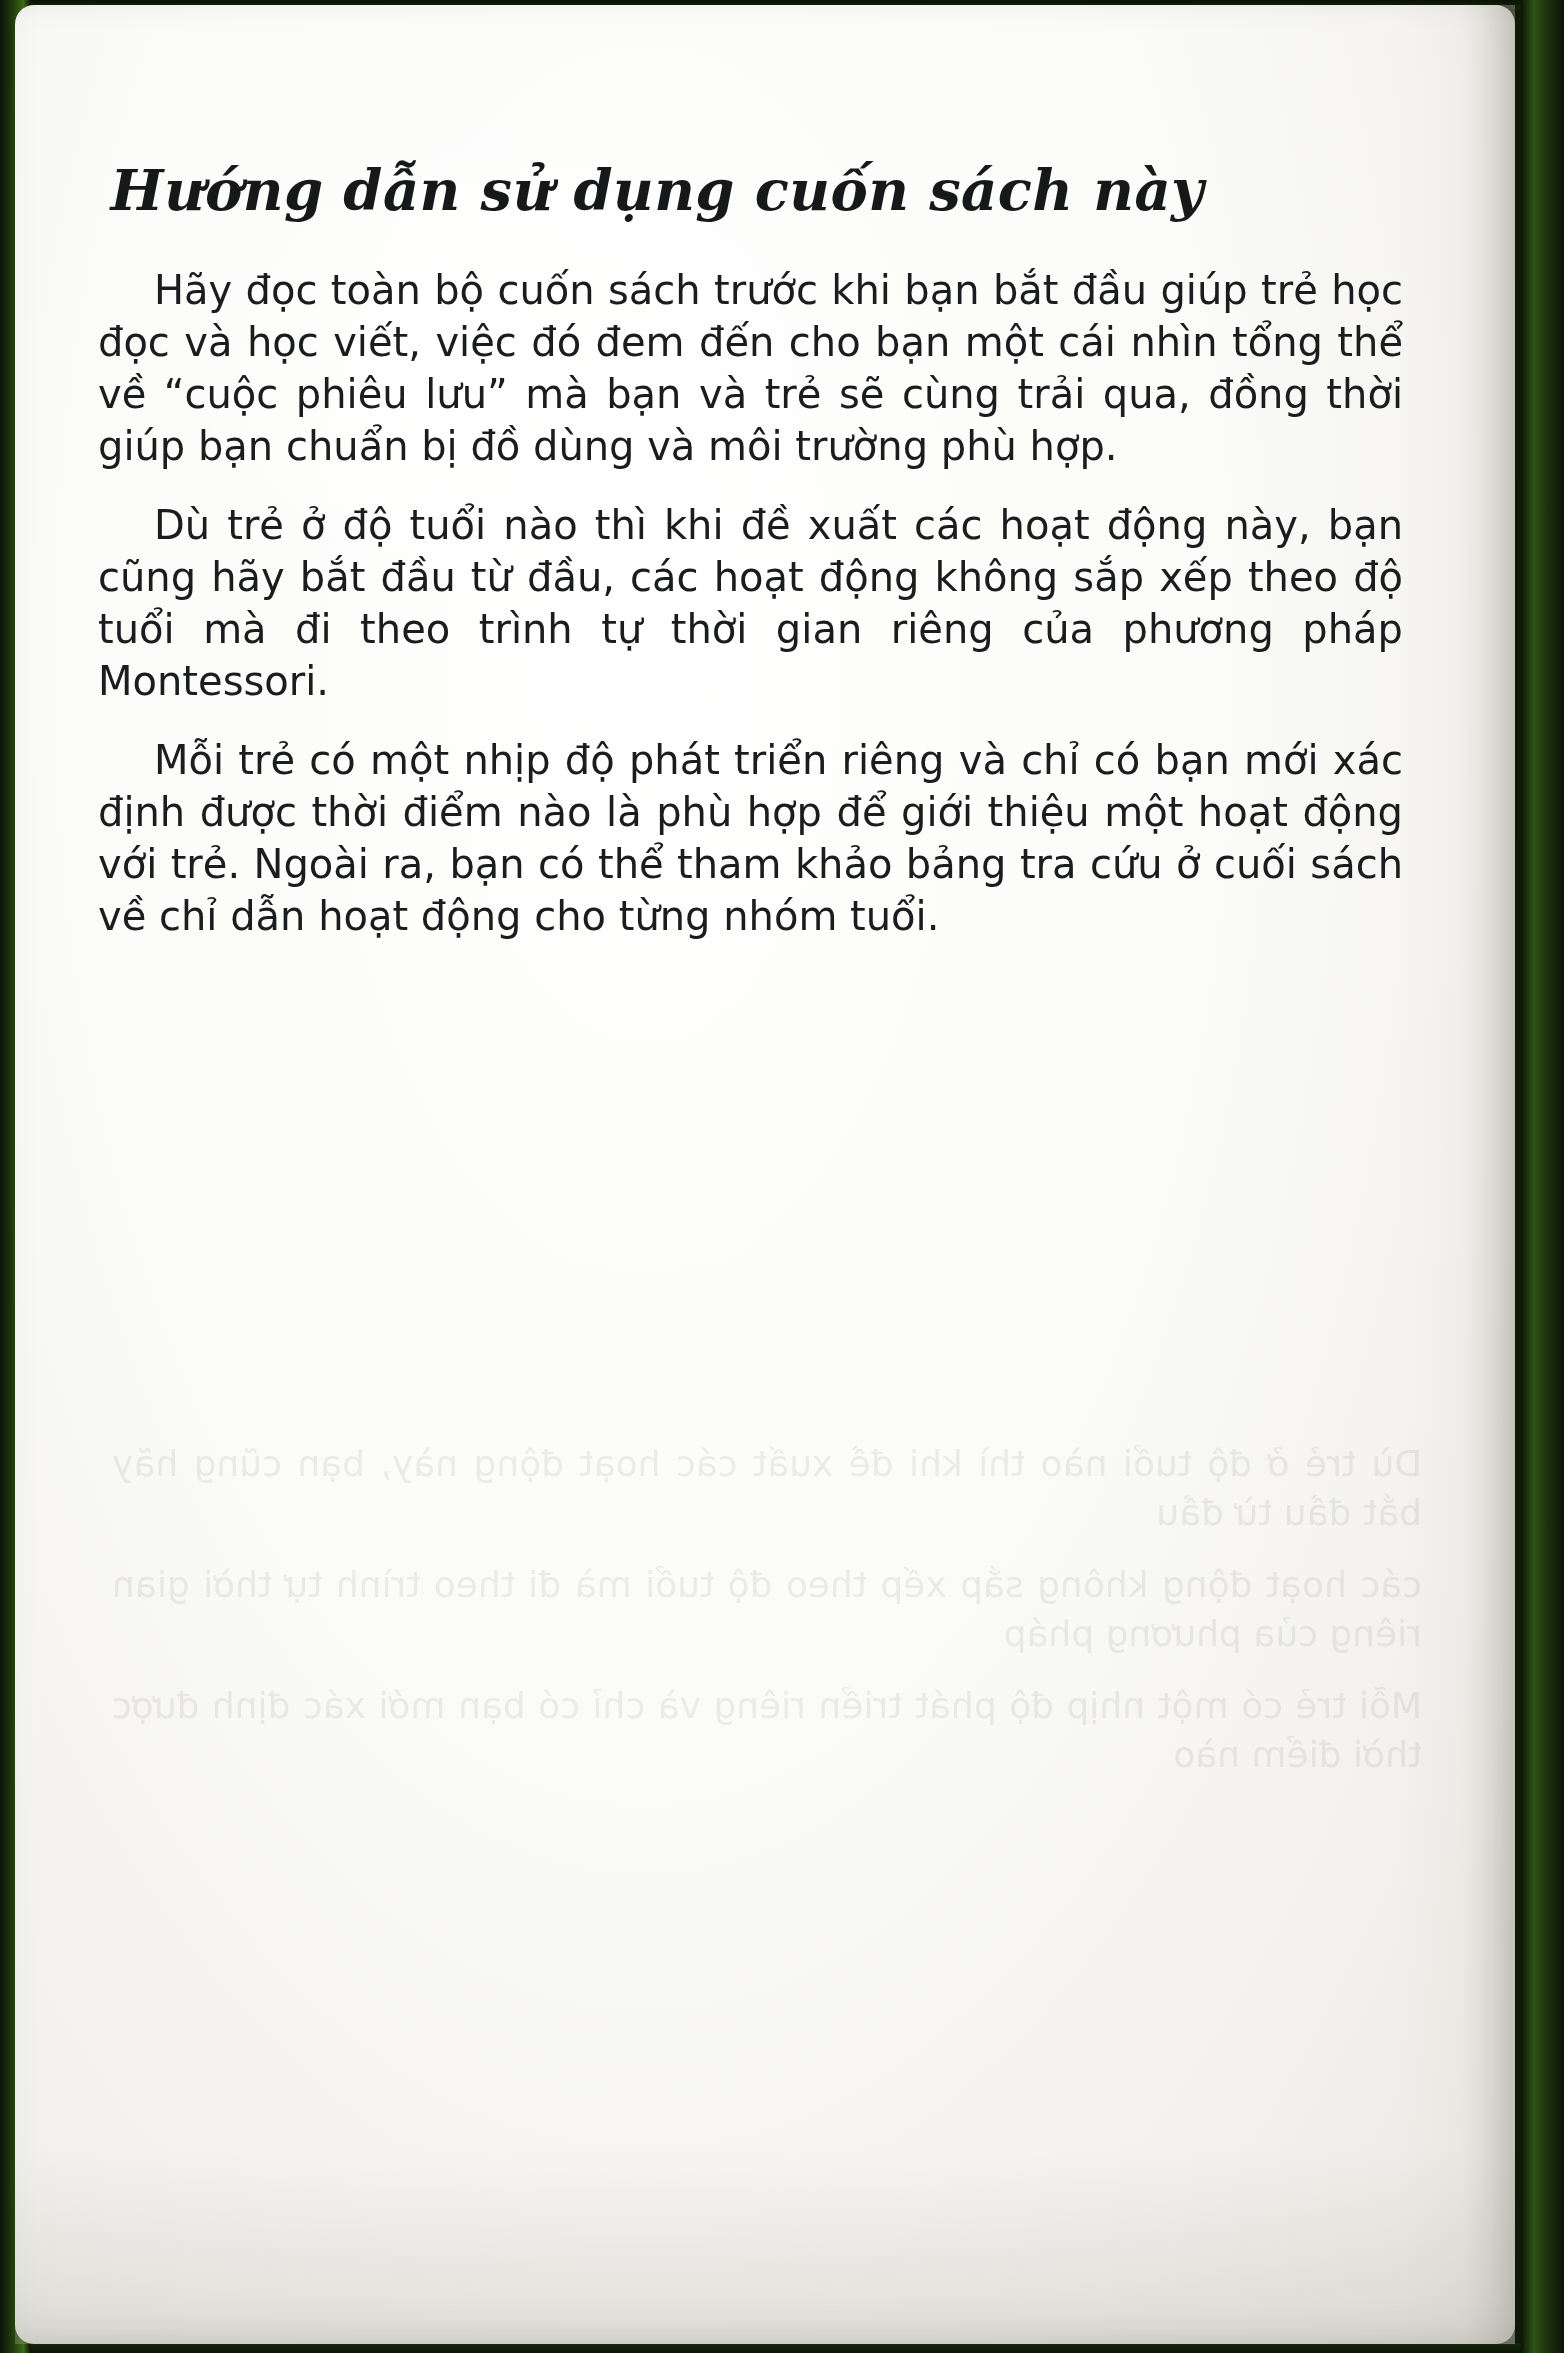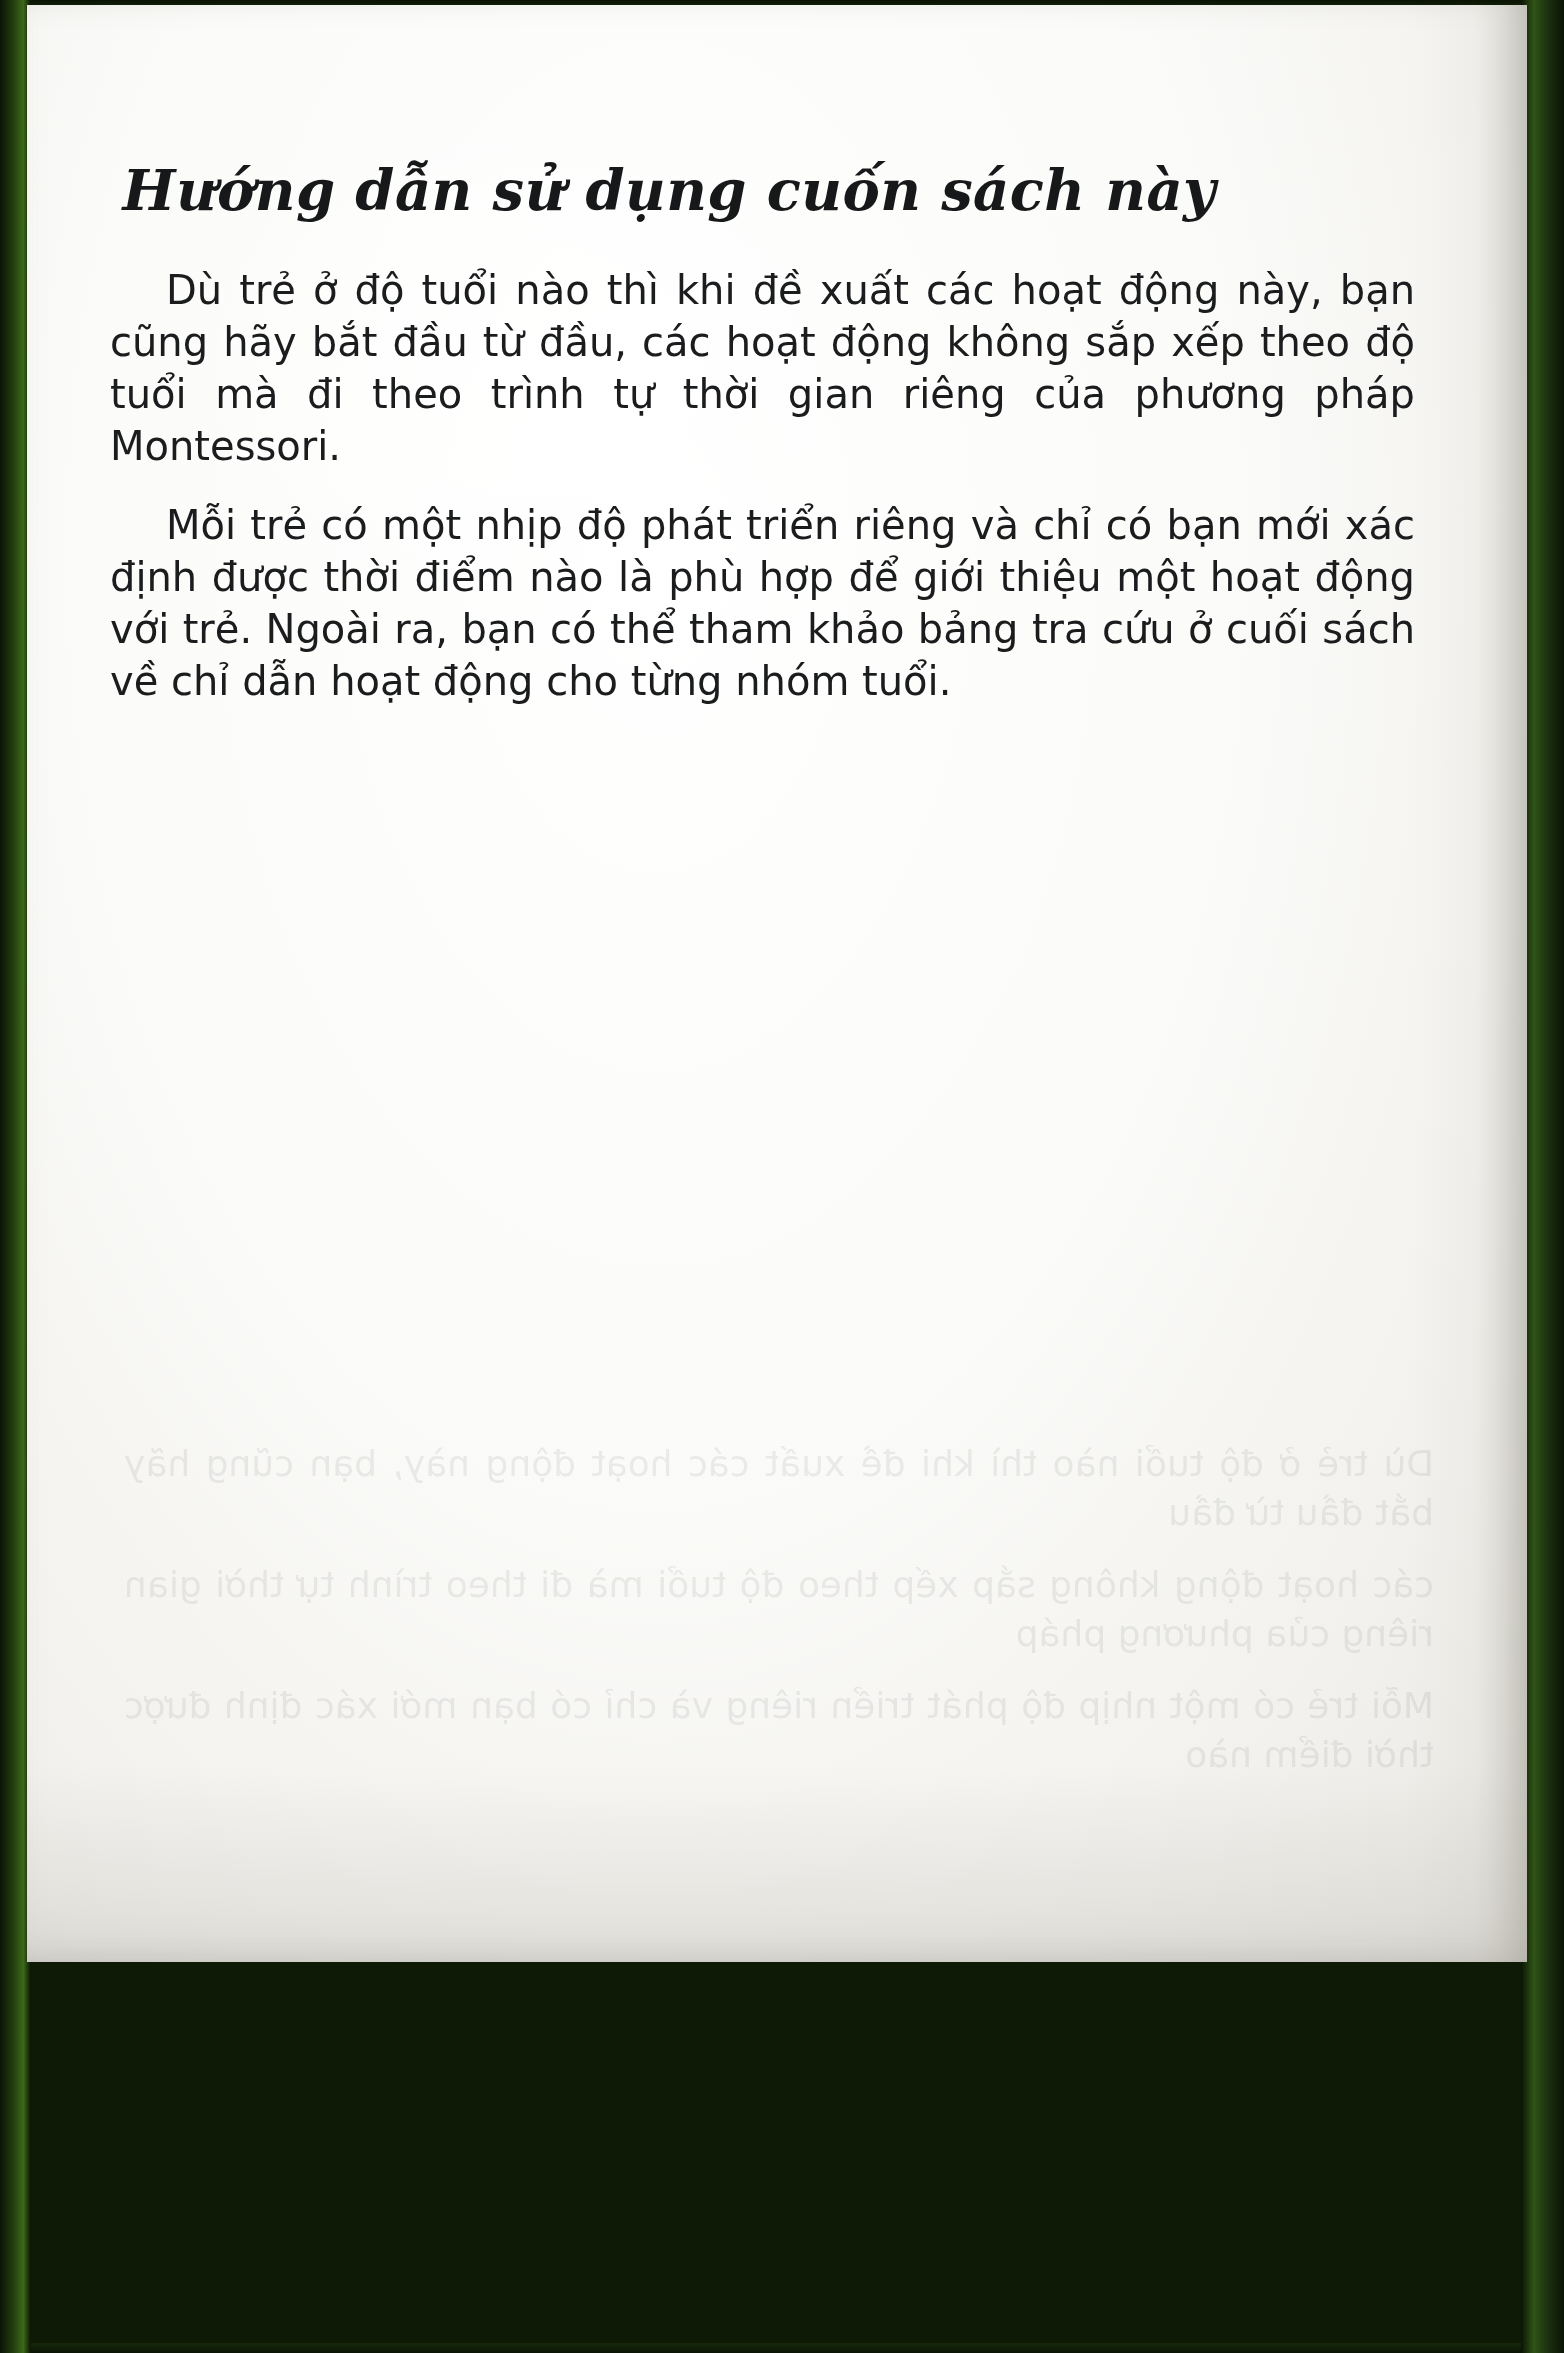--- a/index.html
+++ b/index.html
@@ -36,28 +36,29 @@
   .frame-bottom {
     position: absolute;
     left: 0; bottom: 0;
     width: 100%; height: 10.8px;
     background: linear-gradient(0deg, #0a1204 0%, #17290b 100%);
   }
 
   
   .paper {
     position: absolute;
-    left: 27px;
+    left: 15px;
     top: 5.4px;
     width: 1500px;
-    height: 1957px;
+    height: 2339px;
     background:
       radial-gradient(ellipse at 42% 28%, #ffffff 0%, #fbfbf9 45%, #f2f1ee 78%, #e9e8e3 100%);
     box-shadow: inset -23px 0 36px -16px rgba(120,120,110,0.35),
                 inset 0 -27px 45px -27px rgba(140,140,130,0.30);
+    border-radius: 19px;
   }
   
   .paper-shade-right {
     position: absolute;
     right: 0; top: 0;
     width: 117px; height: 100%;
     background: linear-gradient(270deg, rgba(175,172,160,0.40) 0%, rgba(200,198,188,0.12) 45%, rgba(255,255,255,0) 100%);
     pointer-events: none;
   }
   .paper-shade-bottom {
@@ -138,19 +139,20 @@
     <div class="paper-shade-bottom"></div>
 
     <div class="bleed-through">
       <p>Dù trẻ ở độ tuổi nào thì khi đề xuất các hoạt động này, bạn cũng hãy bắt đầu từ đầu</p>
       <p>các hoạt động không sắp xếp theo độ tuổi mà đi theo trình tự thời gian riêng của phương pháp</p>
       <p>Mỗi trẻ có một nhịp độ phát triển riêng và chỉ có bạn mới xác định được thời điểm nào</p>
     </div>
 
     <div class="content">
       <h1 class="page-heading">Hướng dẫn sử dụng cuốn sách này</h1>
+      <p class="body-par">Hãy đọc toàn bộ cuốn sách trước khi bạn bắt đầu giúp trẻ học đọc và học viết, việc đó đem đến cho bạn một cái nhìn tổng thể về “cuộc phiêu lưu” mà bạn và trẻ sẽ cùng trải qua, đồng thời giúp bạn chuẩn bị đồ dùng và môi trường phù hợp.</p>
       <p class="body-par">Dù trẻ ở độ tuổi nào thì khi đề xuất các hoạt động này, bạn cũng hãy bắt đầu từ đầu, các hoạt động không sắp xếp theo độ tuổi mà đi theo trình tự thời gian riêng của phương pháp Montessori.</p>
       <p class="body-par">Mỗi trẻ có một nhịp độ phát triển riêng và chỉ có bạn mới xác định được thời điểm nào là phù hợp để giới thiệu một hoạt động với trẻ. Ngoài ra, bạn có thể tham khảo bảng tra cứu ở cuối sách về chỉ dẫn hoạt động cho từng nhóm tuổi.</p>
     </div>
   </div>
 
 </div>
 
 
 </body></html>

